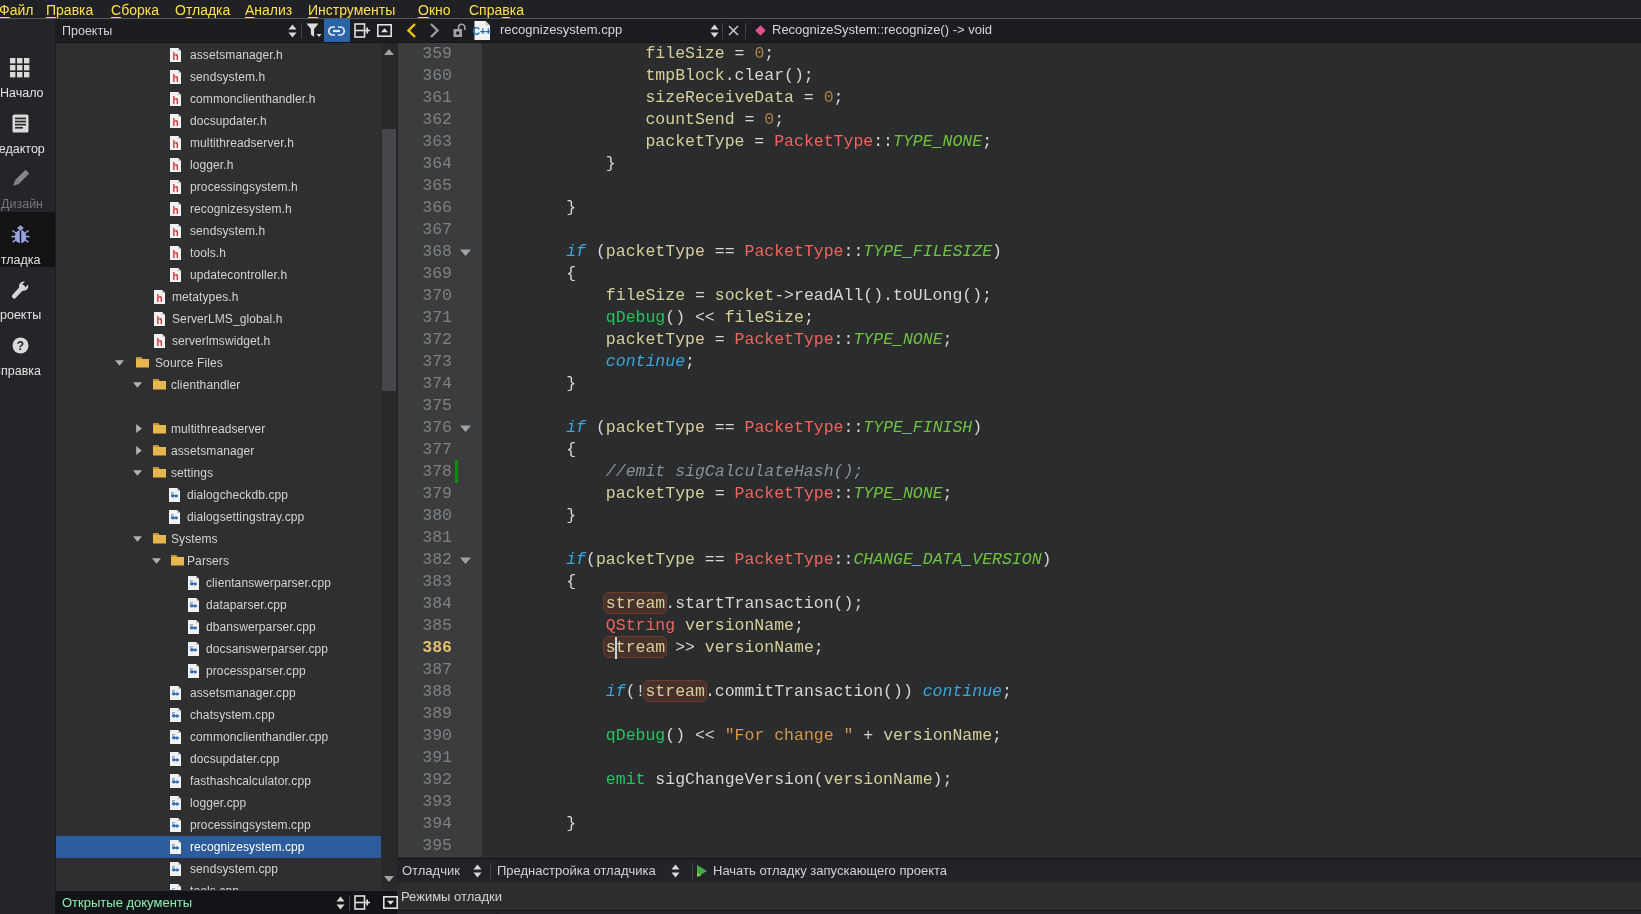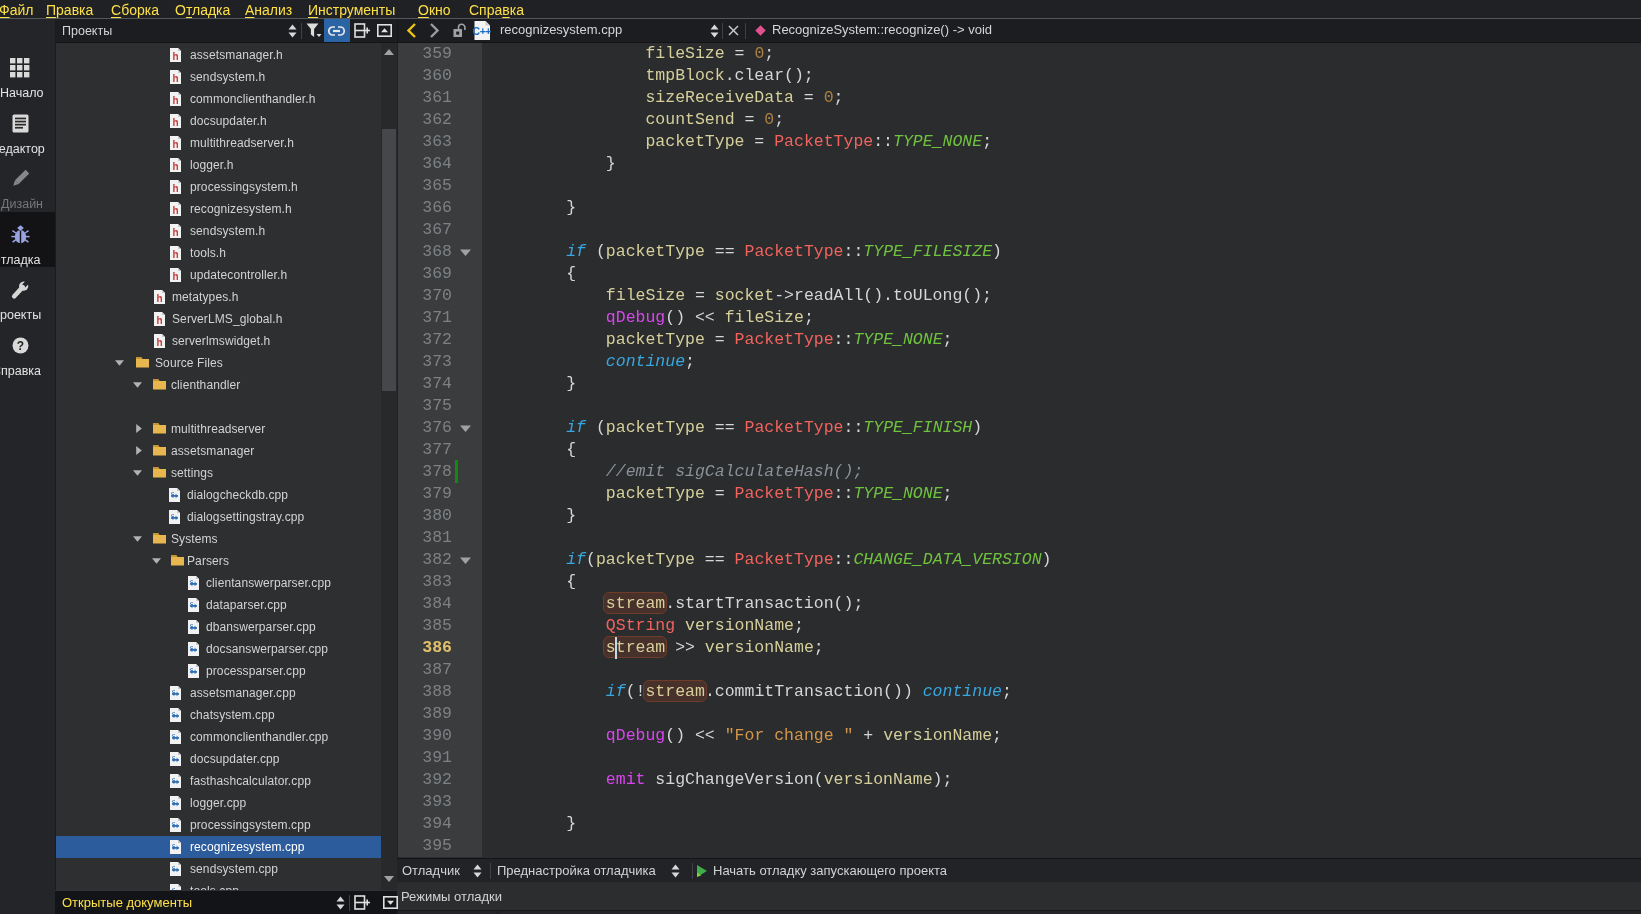--- a/index.html
+++ b/index.html
@@ -26,37 +26,37 @@
 #vsep2 { position:absolute; left:397px; top:43px; width:1px; height:871px; background:#202124; }
 #gutter { position:absolute; left:398px; top:43px; width:84px; height:814px; background:#3a3c3e; }
 #nums { position:absolute; left:398px; top:43px; width:54px; font:16.5px/22px "Liberation Mono",monospace;
   color:#7e8183; text-align:right; }
 #nums .cur { color:#e2c069; font-weight:bold; }
 #editorbg { position:absolute; left:482px; top:43px; width:1159px; height:814px; background:#2a2c2e; }
 #code { position:absolute; left:487px; top:43px; font:16.5px/22px "Liberation Mono",monospace; color:#d4d6d8;
   white-space:pre; }
 #code i { font-style:normal; }
 #code .k { color:#38a7de; font-style:italic; }
-#code .m { color:#d946ef; }
+#code .m { color:#22c55e; }
 #code .t { color:#f2635e; }
 #code .e { color:#70c23e; font-style:italic; }
 #code .v { color:#d6cf9b; }
 #code .n { color:#ac8042; }
 #code .s { color:#d4964a; }
 #code .c { color:#8a9198; font-style:italic; }
 .occ { position:absolute; background:#47312a; border:1px solid #6e3c28; border-radius:6px; }
 #debugbar { position:absolute; left:397px; top:858px; width:1244px; height:24px; background:#222326;
   border-top:1px solid #121315; }
 #debugbar span, #modesbar span { position:absolute; font-size:13px; color:#d0d2d4; white-space:pre; }
 #modesbar { position:absolute; left:397px; top:883px; width:1244px; height:27px; background:#2c2d2f; }
 #bottomstrip { position:absolute; left:397px; top:910px; width:1244px; height:4px; background:#232427;
   border-top:1px solid #17181a; }
 #opendocs { position:absolute; left:55px; top:890px; width:342px; height:24px; background:#131417;
   border-top:1px solid #303234; }
-#opendocs span { position:absolute; left:7px; top:4px; font-size:13px; color:#fde047; }
+#opendocs span { position:absolute; left:7px; top:4px; font-size:13px; color:#86efac; }
 .ic { position:absolute; }
 .ic svg, .ti svg { display:block; }
 .vline { position:absolute; width:1px; background:#3f4144; }
 #tabtext { position:absolute; font-size:13px; color:#d5d5d5; }
 </style></head>
 <body>
 <div id="menubar">
 <span style="left:-1px"><u>Ф</u>айл</span>
 <span style="left:46px"><u>П</u>равка</span>
 <span style="left:111px"><u>С</u>борка</span>

